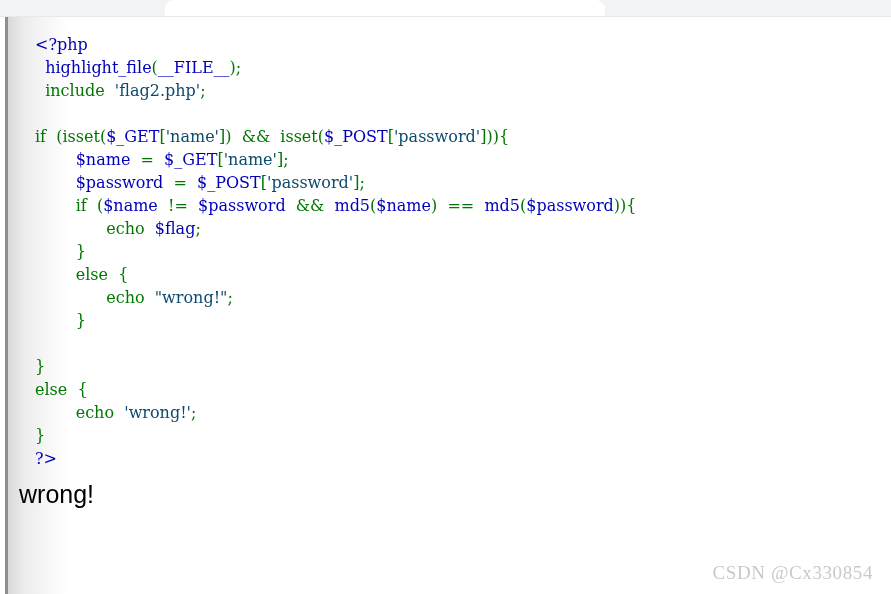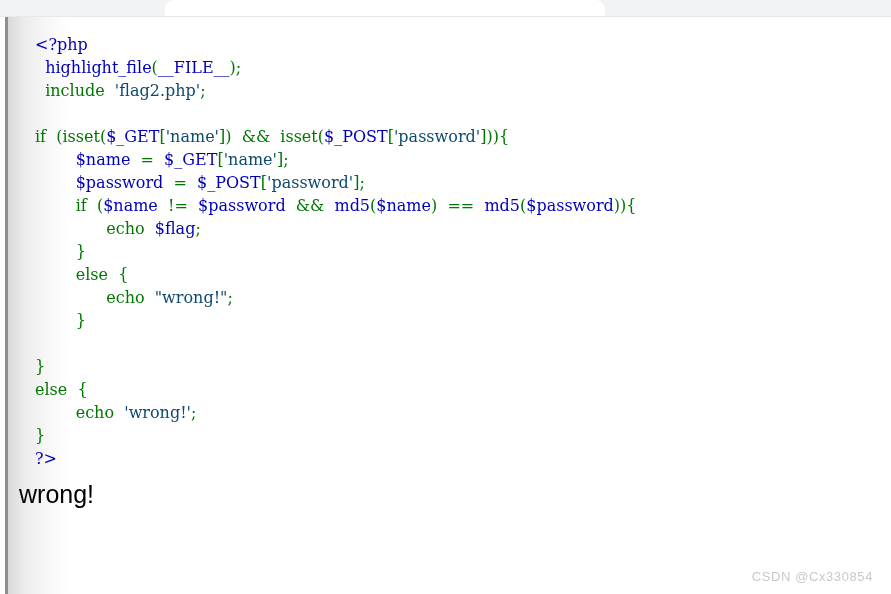--- a/index.html
+++ b/index.html
@@ -108,22 +108,22 @@
     color: #000000;
     white-space: pre;
     margin-top: 21px;
   }
 
   
   #watermark {
     position: absolute;
     right: 18px;
     bottom: 10px;
-    font-family: Liberation Sans, sans-serif;
-    font-size: 13px;
+    font-family: Liberation Serif, serif;
+    font-size: 19px;
     color: #c9c9c9;
     letter-spacing: 0.6px;
     white-space: pre;
     text-align: center;
   }
 </style>
 </head>
 <body>
 
 <div id="browser-chrome">

